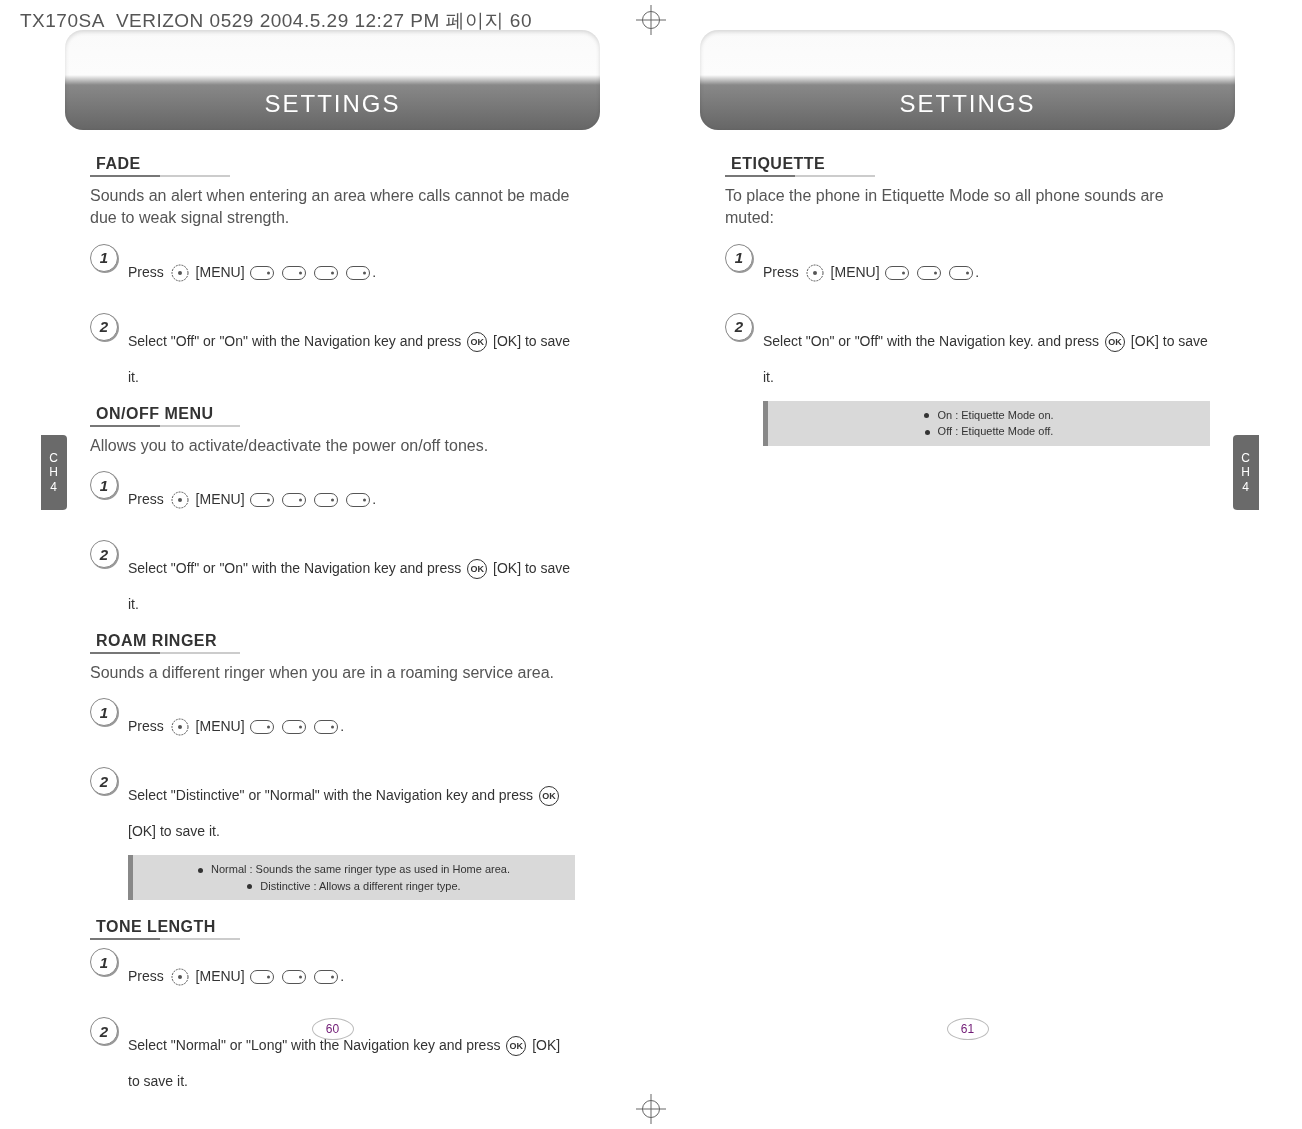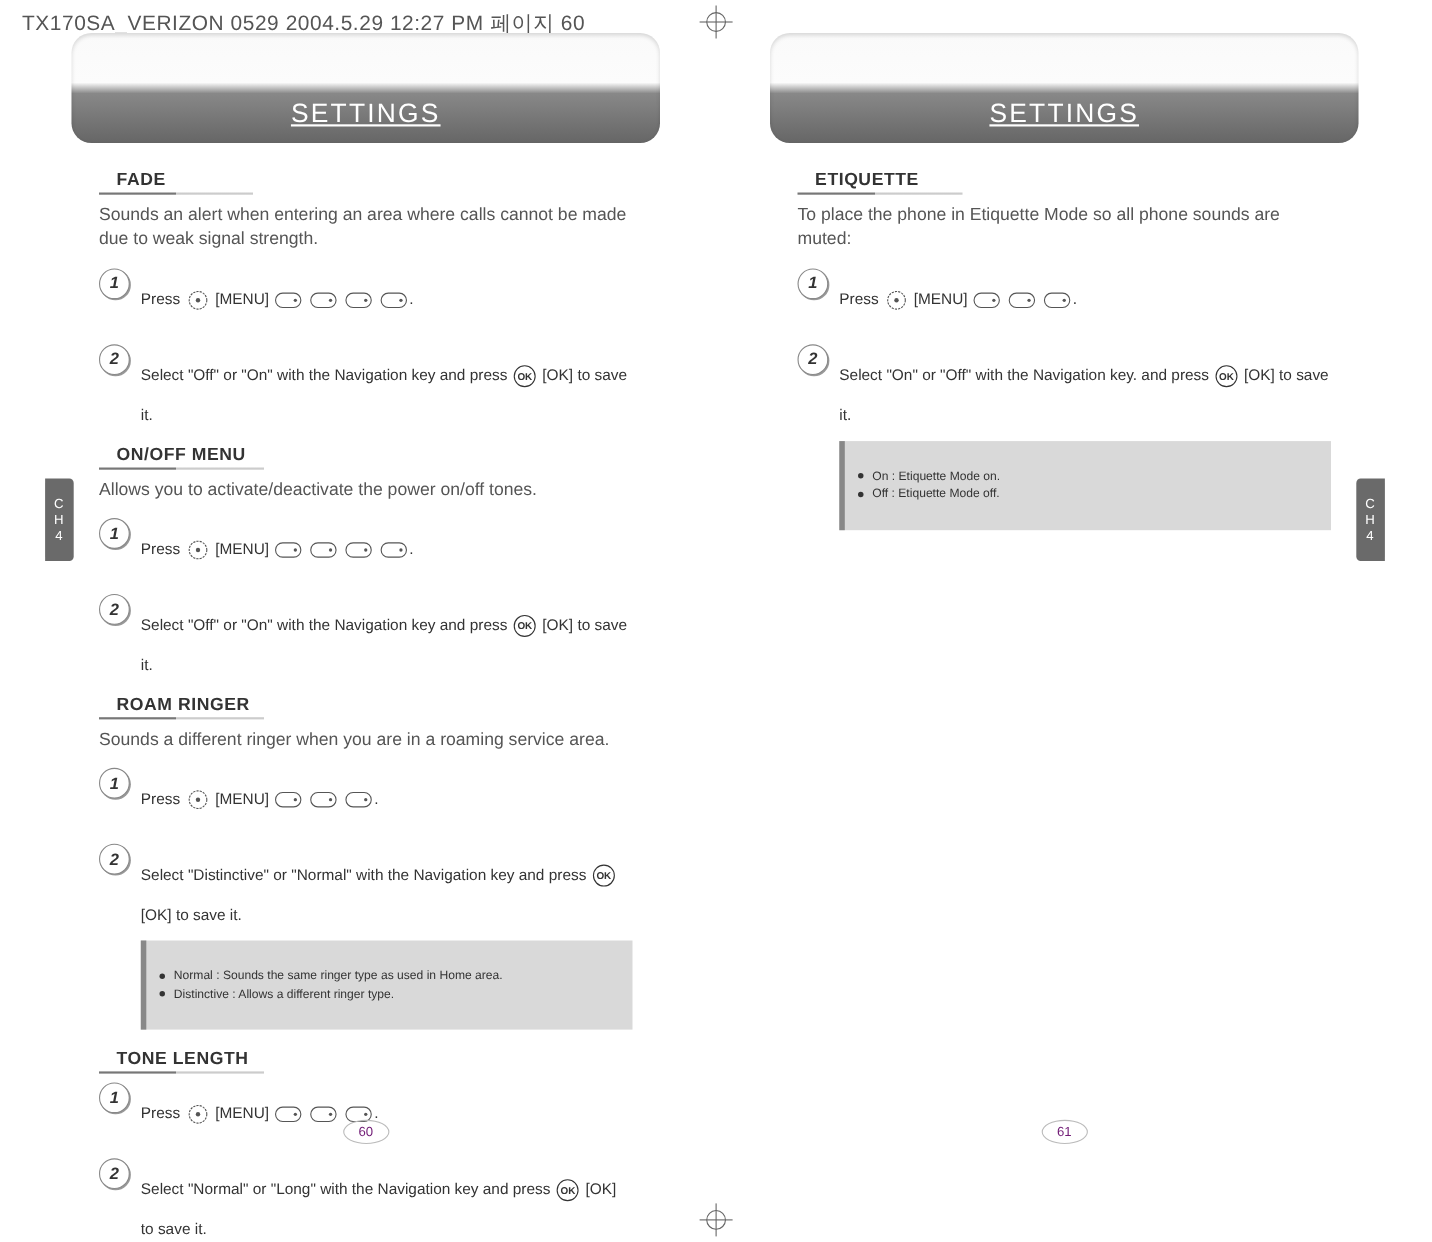--- a/index.html
+++ b/index.html
@@ -82,21 +82,20 @@
     justify-content:center;
     box-shadow: 0 2px 4px rgba(0,0,0,0.15) inset;
     padding-bottom: 12px;
     box-sizing:border-box;
   }
   .page-header span {
     color:#fff;
     font-size:24px;
     letter-spacing:2px;
     font-weight:500;
-    text-decoration:underline;
   }
 
   .ch-tab {
     position:absolute;
     top: 405px;
     width: 26px;
     height: 75px;
     background: #6a6a6a;
     color:#fff;
     font-size:12px;
@@ -109,21 +108,21 @@
   }
   .ch-tab.left { left:-14px; border-radius:0 4px 4px 0; }
   .ch-tab.right { right:-14px; border-radius:4px 0 0 4px; }
 
   .section {
     margin: 18px 35px 0;
   }
   .section h3 {
     font-size: 16px;
     font-weight: 600;
-    margin: 0 16px 2px;
+    margin: 0 6px 2px;
     letter-spacing: 0.5px;
     color: #333;
   }
   .section .rule {
     display:block;
     width: 140px;
     height: 2px;
     background: linear-gradient(to right, #777 0, #777 70px, #ccc 70px, #ccc 100%);
     margin-bottom: 8px;
   }
@@ -196,22 +195,23 @@
     border-radius:50%;
     transform:translateY(-50%);
   }
 
   .note-box {
     margin: 6px 0 14px 38px;
     background: #d9d9d9;
     border-left: 5px solid #888;
     font-size: 11px;
     line-height:1.5;
-    padding: 24px 12px;
+    padding: 6px 12px;
     color:#333;
+    text-align:center;
   }
   .note-box .dot {
     display:inline-block;
     width:5px;height:5px;
     background:#333;
     border-radius:50%;
     margin-right:8px;
     vertical-align:middle;
   }
 

